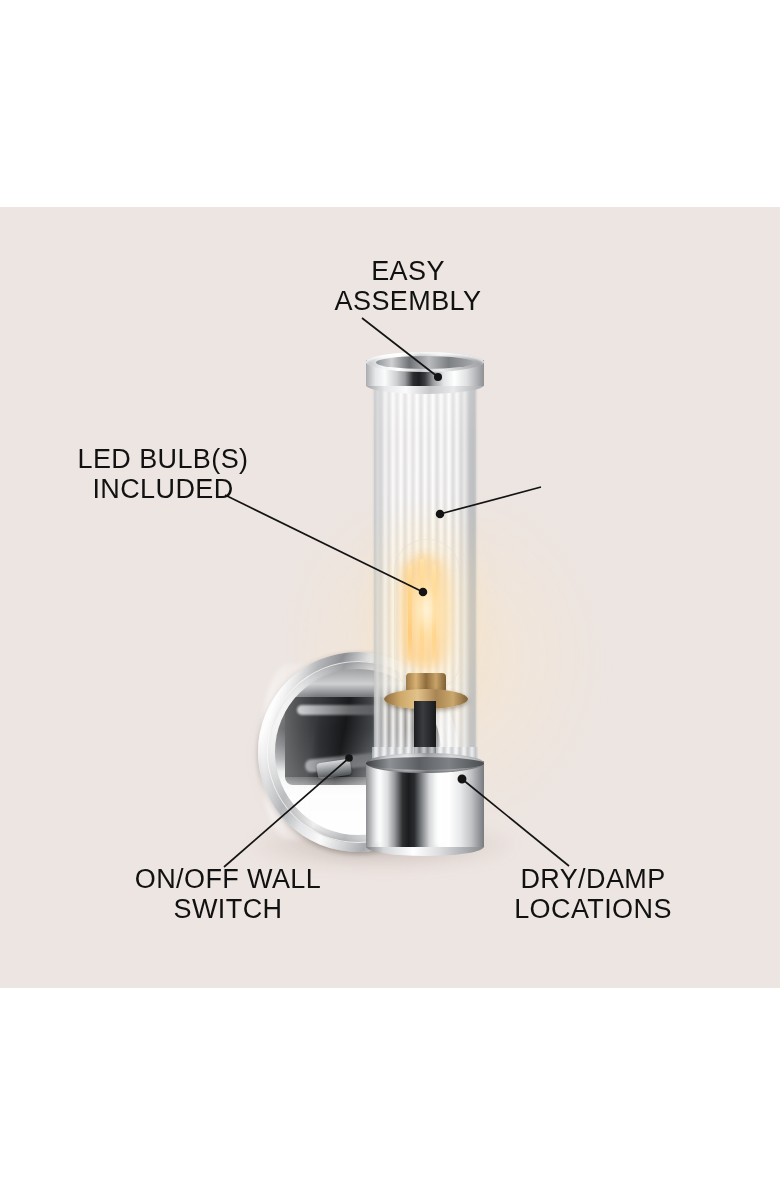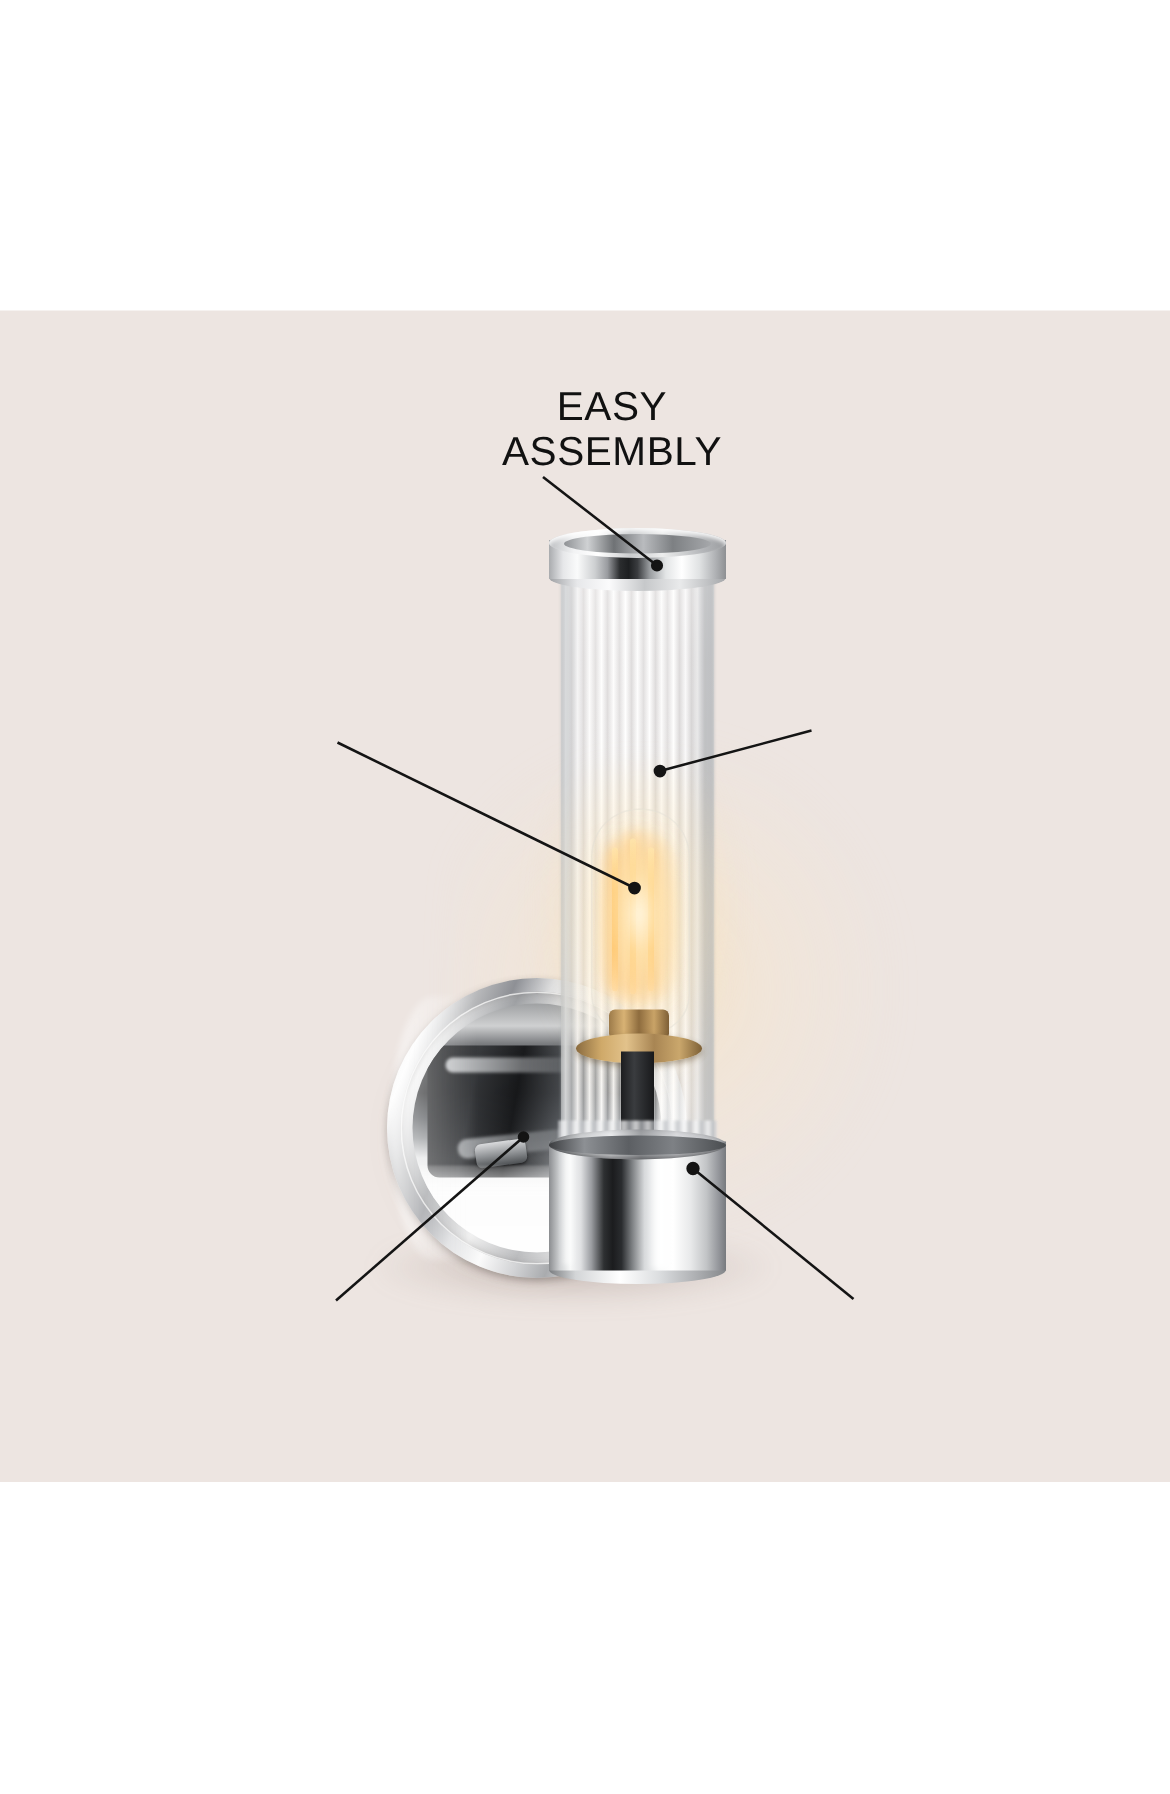--- a/index.html
+++ b/index.html
@@ -351,18 +351,24 @@
         <circle cx="349" cy="551" r="3.0"></circle>
 
         <line x1="569" y1="659" x2="462" y2="572"></line>
         <circle cx="462" cy="572" r="3.6"></circle>
       </g>
     </svg>
 
     <div class="callout" id="lbl-easy">EASY
 ASSEMBLY</div>
 
-
-
-
+    <div class="callout" id="lbl-led">LED BULB(S)
+INCLUDED</div>
+
+
+    <div class="callout" id="lbl-switch">ON/OFF WALL
+SWITCH</div>
+
+    <div class="callout" id="lbl-dry">DRY/DAMP
+LOCATIONS</div>
 
   </div>
 </div>
 
 </body></html>

